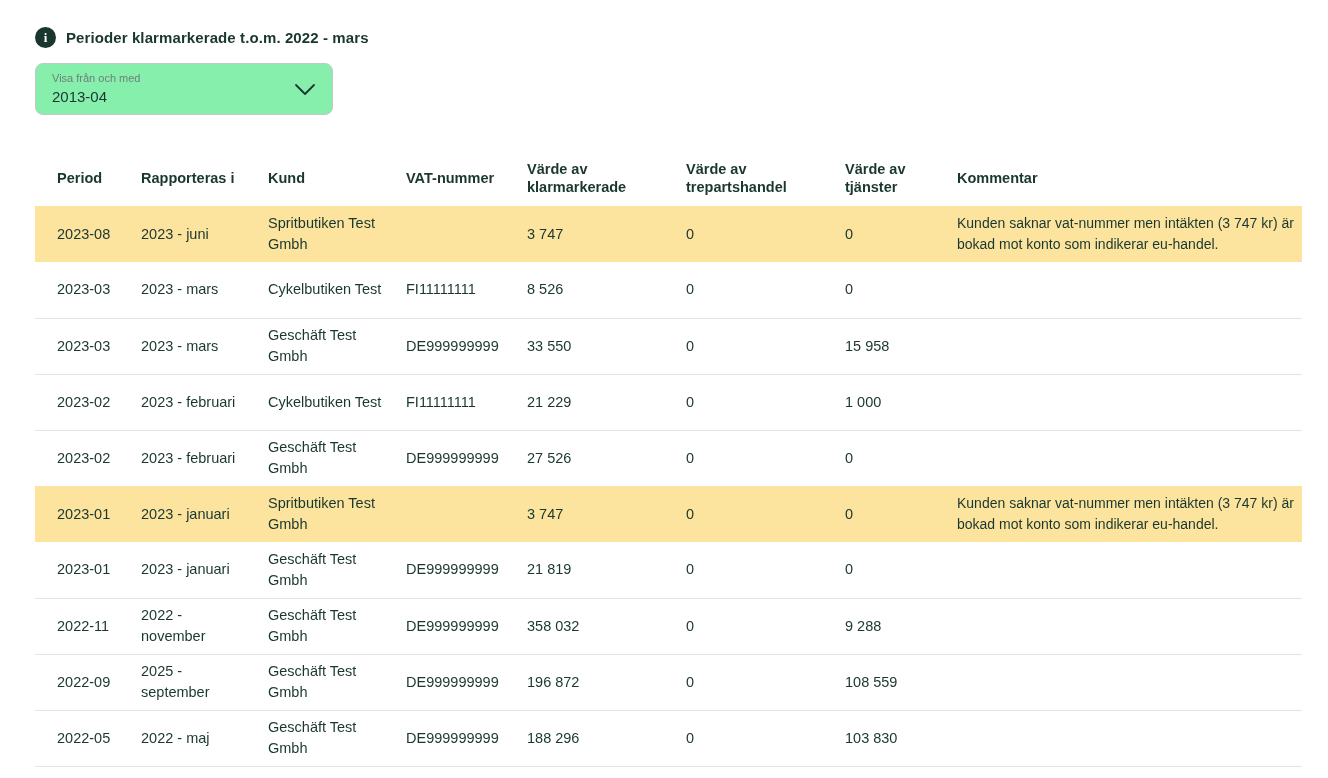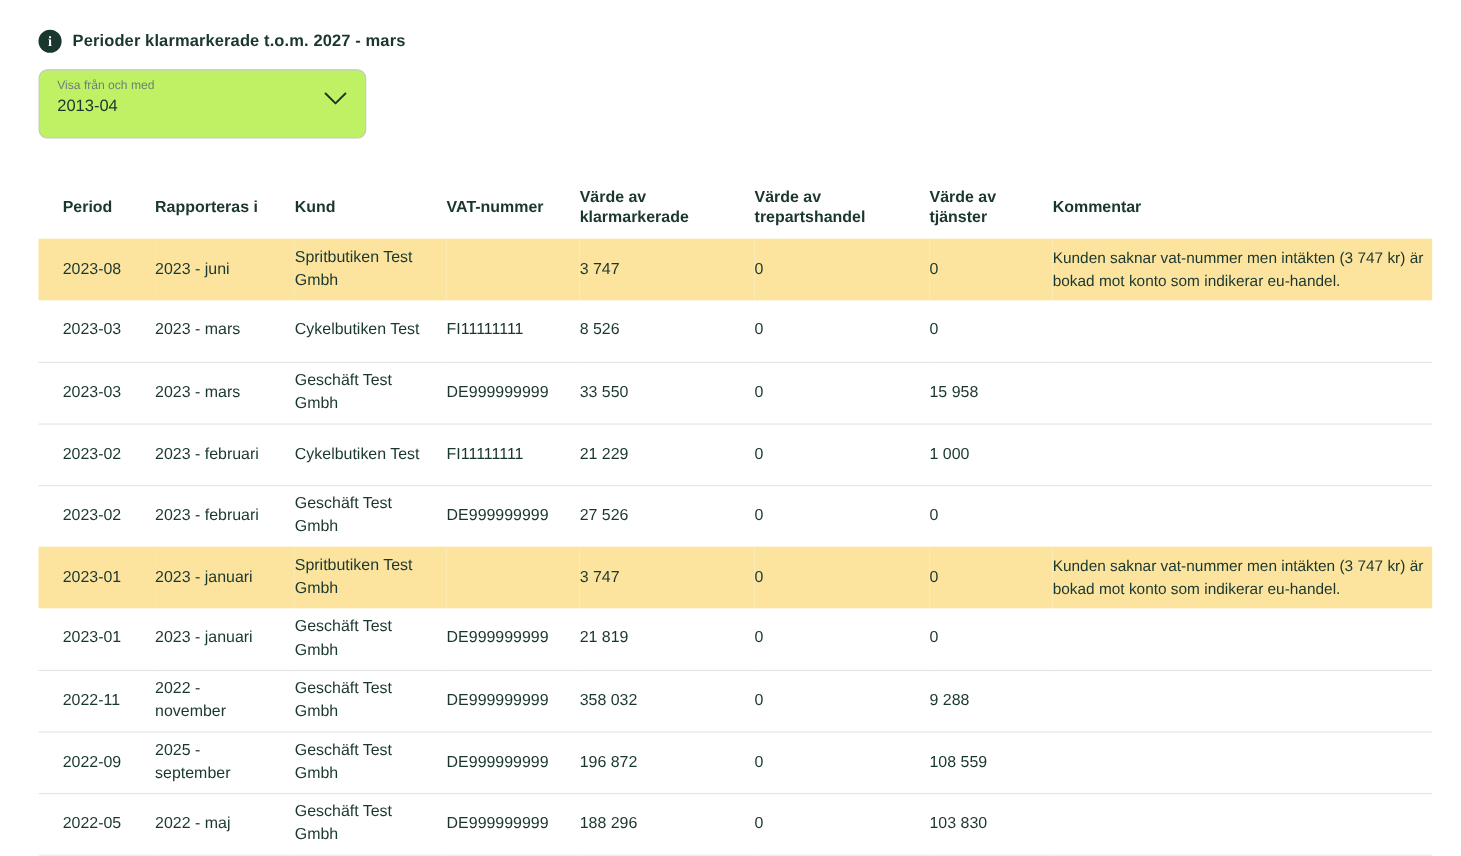--- a/index.html
+++ b/index.html
@@ -45,26 +45,26 @@
   .info-text {
     font-weight: bold;
     font-size: 15px;
     letter-spacing: 0.1px;
   }
 
   
   .select-box {
     margin-top: 15px;
     width: 298px;
-    height: 63px;
+    height: 52px;
     border: 1px solid #c2c8c6;
     border-radius: 8px;
     position: relative;
     cursor: pointer;
-    background: #bef264;
+    background: #86efac;
     padding: 8px 44px 0 16px;
   }
   .select-label {
     font-size: 11px;
     color: #6e7f79;
     display: block;
     line-height: 13px;
   }
   .select-value {
     font-size: 15px;
@@ -122,21 +122,21 @@
   tr.data-row.highlighted td { background: #fce49e; }
 </style>
 </head>
 <body>
 
 <div class="page">
   <div class="content">
 
     <div class="info-banner">
       <div class="info-icon">i</div>
-      <div class="info-text">Perioder klarmarkerade t.o.m. 2027 - mars</div>
+      <div class="info-text">Perioder klarmarkerade t.o.m. 2022 - mars</div>
     </div>
 
     <div class="select-box" role="combobox" aria-expanded="false">
       <span class="select-label">Visa från och med</span>
       <span class="select-value">2013-04</span>
       <svg class="select-chevron" viewBox="0 0 22 16">
         <polyline points="2,4 11,13 20,4" fill="none" stroke="#1a372f" stroke-width="1.8" stroke-linecap="round" stroke-linejoin="round"></polyline>
       </svg>
     </div>
 

